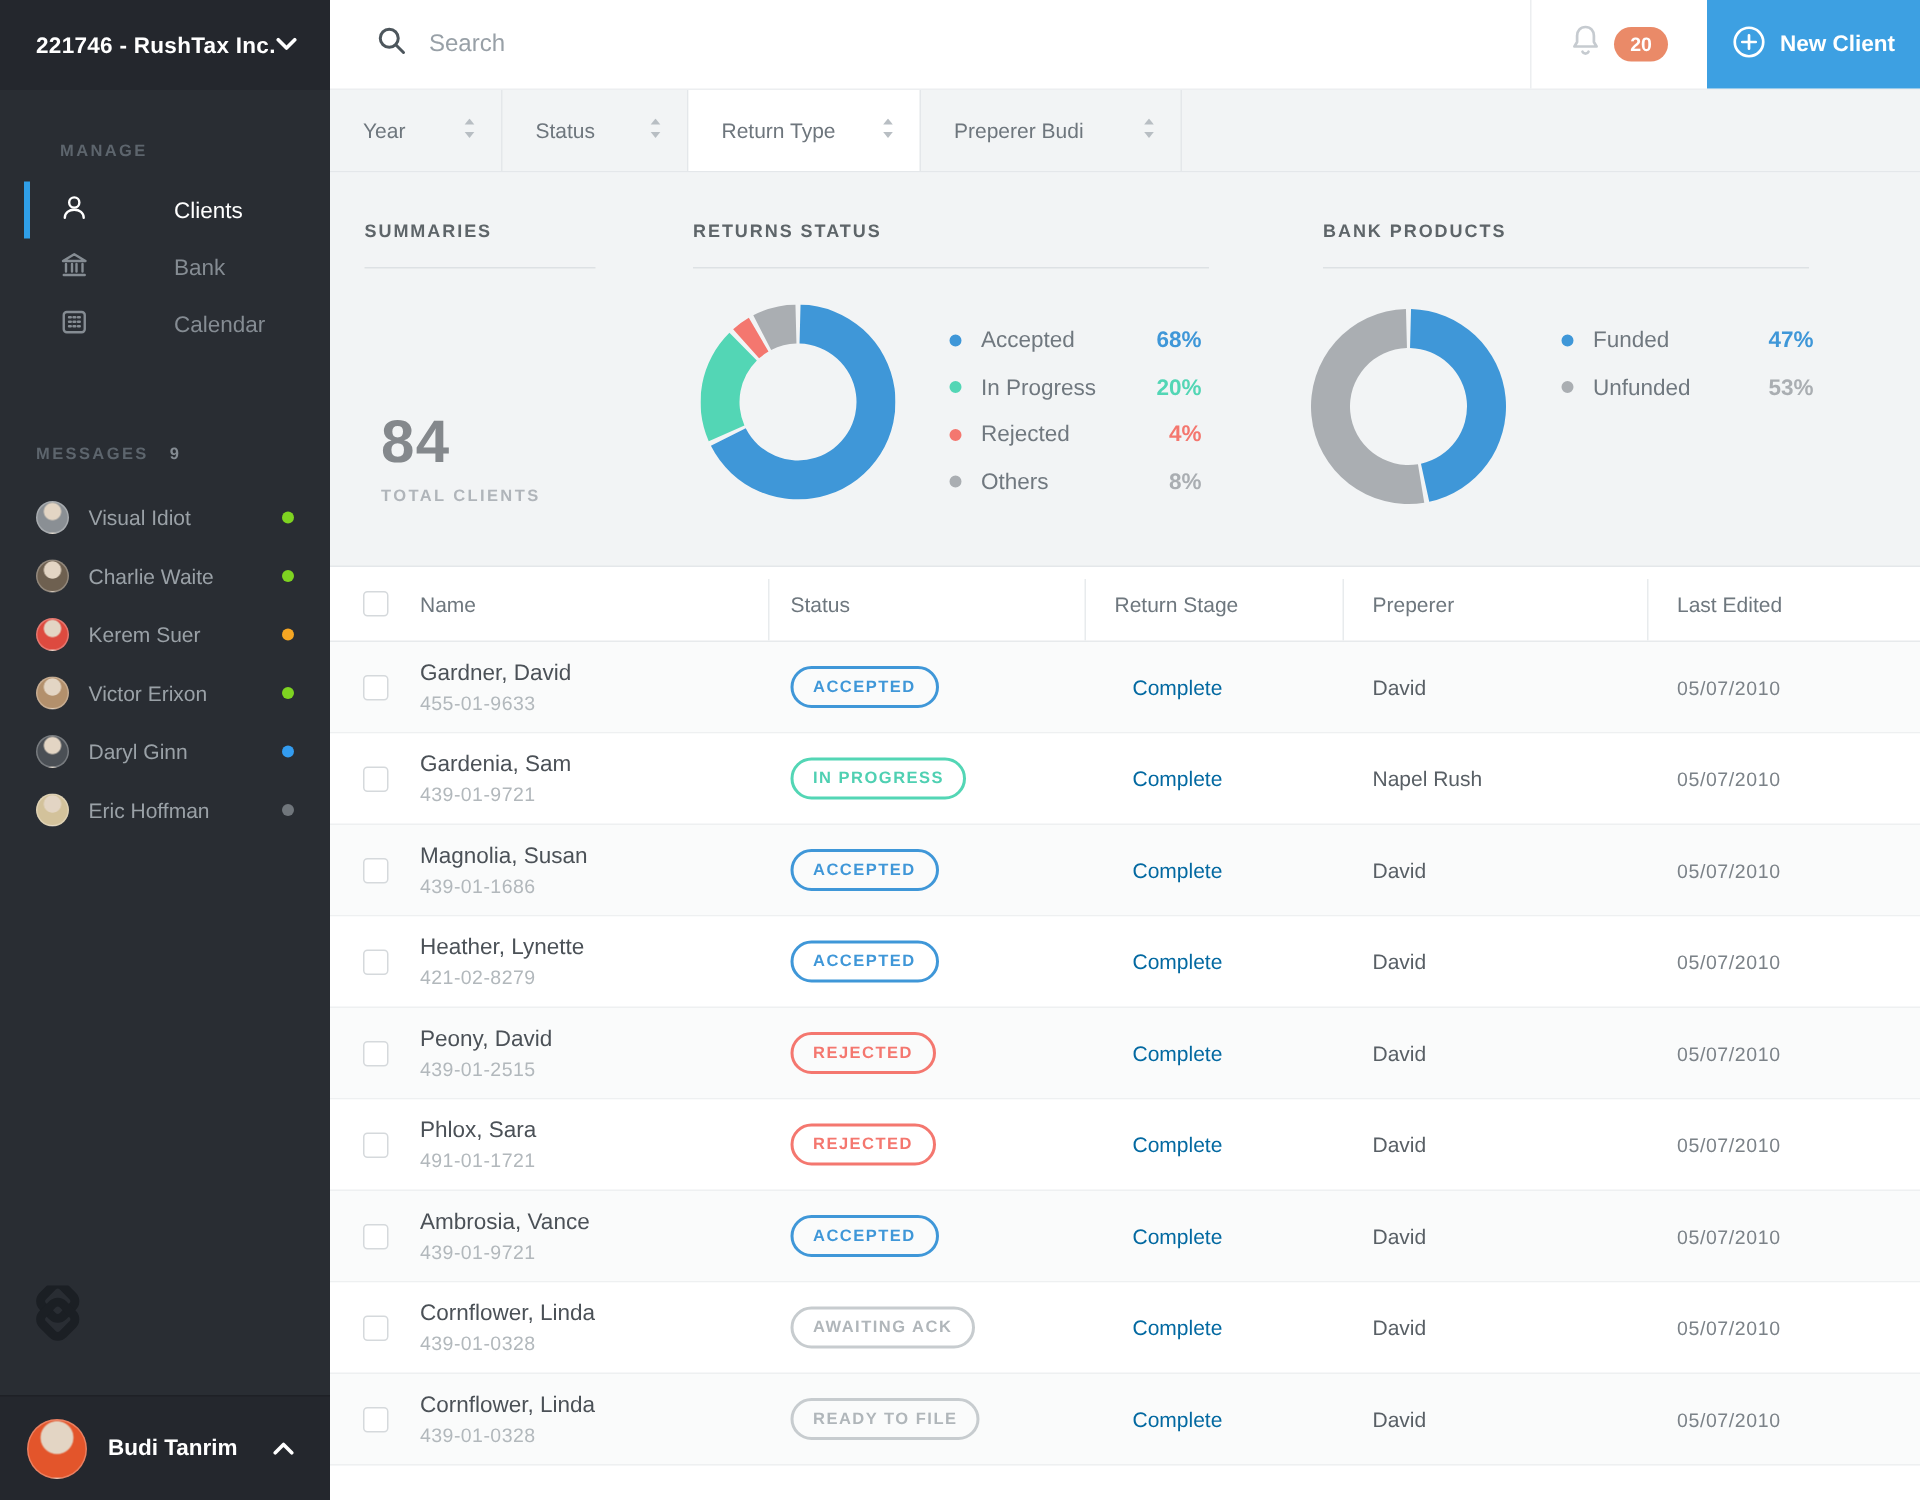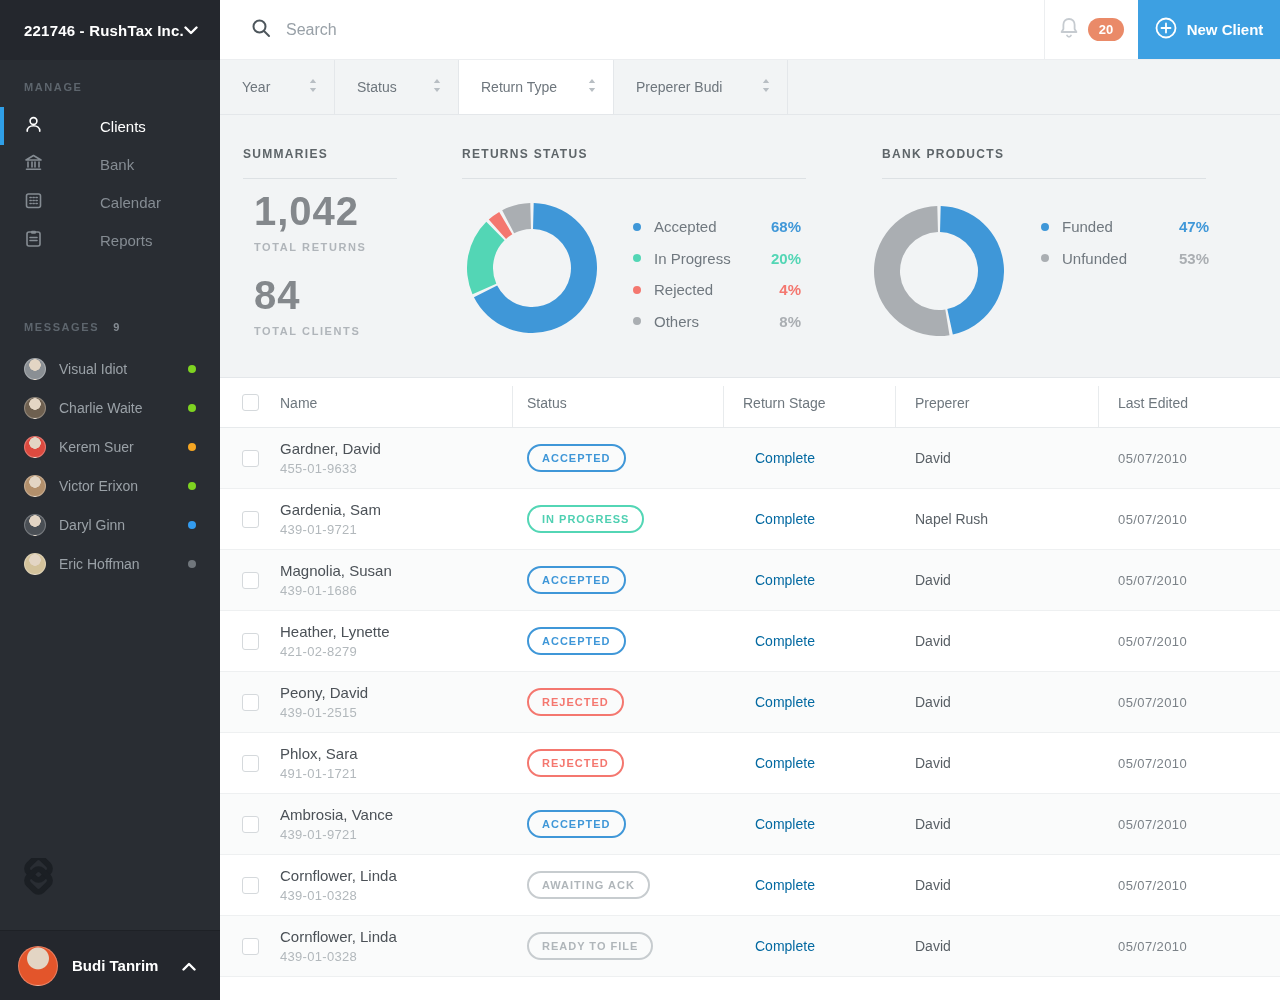--- a/index.html
+++ b/index.html
@@ -10,21 +10,21 @@
   }
   *{margin:0;padding:0;box-sizing:border-box;}
   html,body{width:1280px;height:1000px;overflow:hidden;}
   body{font-family:"Liberation Sans","DejaVu Sans",sans-serif;background:#fff;display:flex;}
 
   
   .sidebar{width:220px;height:1000px;background:var(--sb-bg);flex:none;display:flex;flex-direction:column;}
   .sb-header{height:60px;background:var(--sb-dark);display:flex;align-items:center;justify-content:space-between;padding:0 22px 0 24px;cursor:pointer;}
   .sb-header .company{color:#fff;font-size:15px;font-weight:bold;letter-spacing:.2px;}
   .sb-section-label{font-size:11px;font-weight:bold;letter-spacing:1.6px;color:#5d656d;padding-left:24px;text-transform:uppercase;}
-  .sb-nav{margin-top:21px;}
+  .sb-nav{margin-top:35px;padding-left:16px;}
   .sb-nav .sb-section-label{margin-bottom:14px;}
   .nav-item{height:38px;display:flex;align-items:center;padding-left:24px;position:relative;color:#858c93;font-size:15px;cursor:pointer;gap:44px;}
   .nav-item .nav-label{margin-left:13px;}
   .nav-item svg{flex:none;}
   .nav-item.active{color:#fff;}
   .nav-item.active::before{content:"";position:absolute;left:0;top:0;bottom:0;width:4px;background:#2f9fe8;}
   .sb-messages{margin-top:62px;}
   .msg-head{display:flex;gap:14px;margin-bottom:16px;}
   .msg-count{font-size:11px;font-weight:bold;color:#858c93;letter-spacing:1px;}
   .msg-item{height:39px;display:flex;align-items:center;padding:0 24px;cursor:pointer;}
@@ -37,21 +37,21 @@
   .sb-footer .avatar{width:40px;height:40px;}
   .sb-user{color:#fff;font-size:15px;font-weight:bold;margin-left:14px;flex:1;}
 
   
   .main{width:1060px;display:flex;flex-direction:column;border-radius:10px;}
 
   .topbar{height:60px;display:flex;border-bottom:1px solid #eceef0;background:#fff;flex:none;}
   .search-zone{flex:1;display:flex;align-items:center;padding-left:31px;}
   .search-zone input{border:none;outline:none;font-size:16px;color:#5a6167;margin-left:15px;width:500px;background:transparent;font-family:inherit;}
   .search-zone input::placeholder{color:#98a0a7;}
-  .notif-zone{width:94px;border-left:1px solid #eceef0;display:flex;align-items:center;justify-content:center;gap:9px;}
+  .notif-zone{width:118px;border-left:1px solid #eceef0;display:flex;align-items:center;justify-content:center;gap:9px;}
   .badge{background:#ea8a68;color:#fff;font-size:13px;font-weight:bold;border-radius:12px;padding:4px 11px;}
   .new-client{width:142px;background:#3da0e2;color:#fff;display:flex;align-items:center;justify-content:center;gap:10px;font-size:15px;font-weight:bold;cursor:pointer;border:none;}
 
   .filterbar{height:55px;background:var(--band-bg);border-bottom:1px solid var(--line);display:flex;flex:none;}
   .filter-cell{display:flex;align-items:center;justify-content:space-between;padding:0 17px 0 22px;border-right:1px solid var(--line);font-size:14px;color:var(--txt-gray);cursor:pointer;}
   .filter-cell.active{background:#fff;}
   .f0{width:115px;} .f1{width:124px;} .f2{width:155px;} .f3{width:174px;}
 
   .band{height:263px;background:var(--band-bg);border-bottom:1px solid var(--line);position:relative;flex:none;}
   .sec-title{position:absolute;top:32px;font-size:12px;font-weight:bold;letter-spacing:1.3px;color:#5e6569;text-transform:uppercase;}
@@ -122,28 +122,20 @@
           </svg></span>
       <span class="nav-label">Bank</span>
     </div>
     <div class="nav-item">
       <span><svg width="19" height="19" viewBox="0 0 19 19" class="icon-stroke">
             <rect x="2.5" y="3" width="14" height="13.5" rx="2"></rect>
             <path d="M6 6.5 H7.2 M9 6.5 H10.2 M12 6.5 H13.2 M6 9.5 H7.2 M9 9.5 H10.2 M12 9.5 H13.2 M6 12.5 H7.2 M9 12.5 H10.2 M12 12.5 H13.2"></path>
           </svg></span>
       <span class="nav-label">Calendar</span>
     </div>
-    <div class="nav-item">
-      <span><svg width="19" height="19" viewBox="0 0 19 19" class="icon-stroke">
-            <rect x="3" y="3" width="13" height="14" rx="2"></rect>
-            <rect x="7" y="1.8" width="5" height="3" rx="1" fill="#858c93" stroke="none"></rect>
-            <path d="M6 8.5 H13 M6 11.5 H13"></path>
-          </svg></span>
-      <span class="nav-label">Reports</span>
-    </div>
   </nav>
 
   <div class="sb-messages">
     <div class="msg-head">
       <span class="sb-section-label" style="padding-left:24px">MESSAGES</span>
       <span class="msg-count">9</span>
     </div>
     <div>
 
         <div class="msg-item">
@@ -264,24 +256,20 @@
             <path d="M4 0 L7.2 4 H0.8 Z" fill="#b8bec3"></path>
             <path d="M4 13 L0.8 9 H7.2 Z" fill="#b8bec3"></path>
           </svg></span>
     </div>
   </div>
 
   <div class="band">
 
     <div class="sec-title" style="left:23px">SUMMARIES</div>
     <div class="sec-divider" style="left:23px;width:154px"></div>
-    <div class="stat" style="top:74px">
-      <div class="stat-value">1,042</div>
-      <div class="stat-label">TOTAL RETURNS</div>
-    </div>
     <div class="stat" style="top:158px">
       <div class="stat-value">84</div>
       <div class="stat-label">TOTAL CLIENTS</div>
     </div>
 
     <div class="sec-title" style="left:242px">RETURNS STATUS</div>
     <div class="sec-divider" style="left:242px;width:344px"></div>
     <svg class="donut" style="left:247px;top:88px" width="130" height="130" viewBox="0 0 130 130">
         <path d="M 66.70150164001176 0.022273876588783992 A 65 65 0 1 1 6.930859758690573 94.2057349100333 L 30.15851585521434 82.52344094601999 A 39 39 0 1 0 66.02090098400706 26.01336432595327 Z" fill="#3f97d8"></path>
         <path d="M 5.481931432928533 91.12660548263742 A 65 65 0 0 1 19.279344317317218 18.798034198255507 L 37.567606590390334 37.27882051895331 A 39 39 0 0 0 29.289158859757123 80.67596328958246 Z" fill="#53d6b5"></path>

